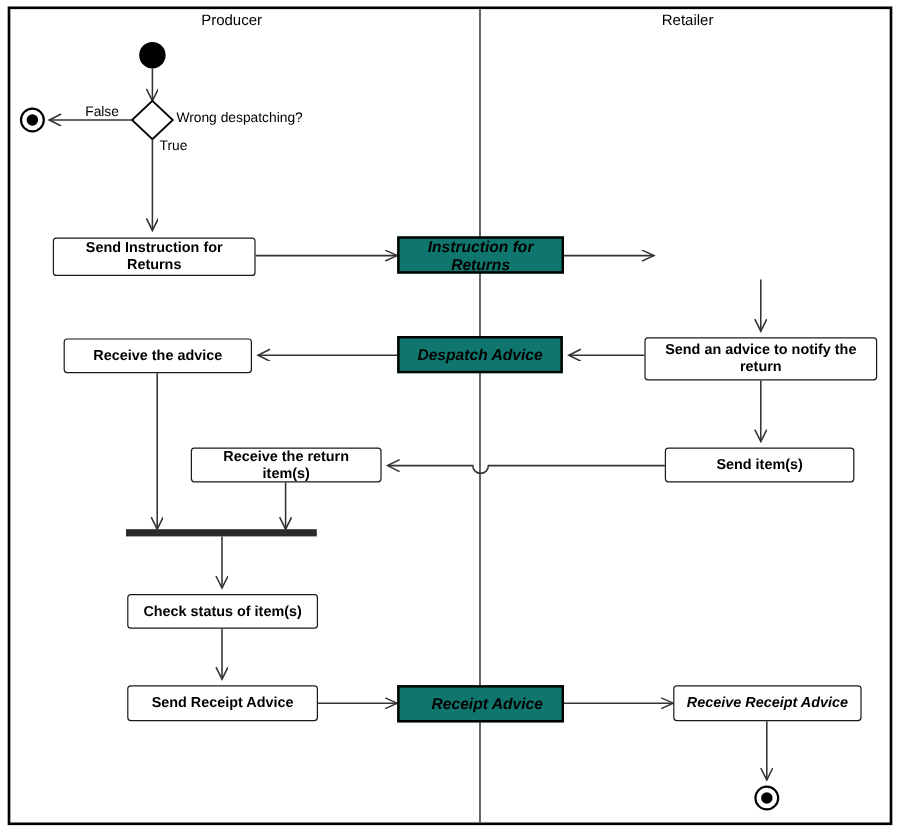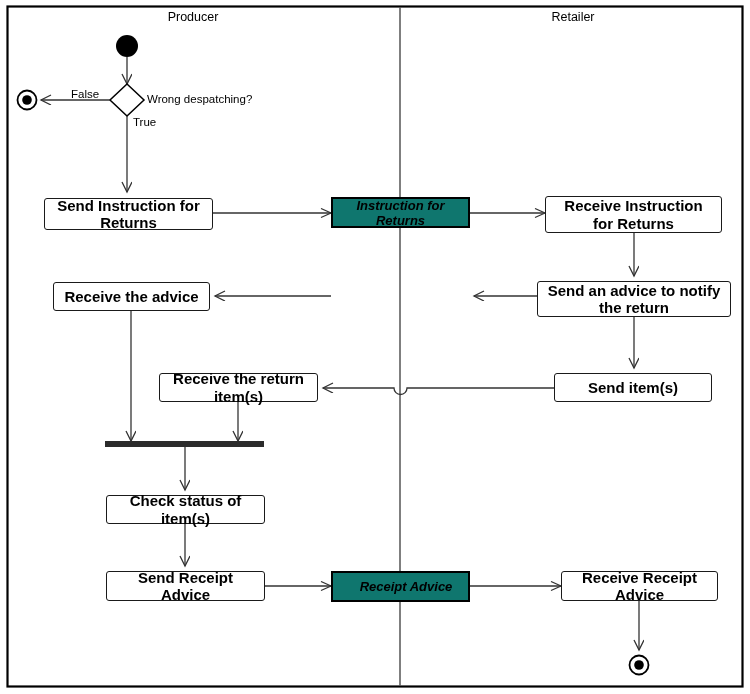--- a/index.html
+++ b/index.html
@@ -38,21 +38,21 @@
     display: flex;
     align-items: center;
     justify-content: center;
     text-align: center;
     color: #000;
   }
   .action {
     border: 1.6px solid #1a1a1a;
     border-radius: 3px;
     background: #fff;
-    font-size: 15px;
+    font-size: 12px;
     font-weight: bold;
     line-height: 1.15;
     padding: 2px 8px;
   }
   .object-node {
     border: 2.2px solid #000;
     background: #0f766e;
     font-size: 13px;
     font-weight: bold;
     font-style: italic;
@@ -135,32 +135,32 @@
   </svg>
 
   <div class="edge-label" style="left:71px; top:88px;">False</div>
   <div class="edge-label" style="left:133px; top:116px;">True</div>
   <div class="edge-label" style="left:147px; top:93px;">Wrong despatching?</div>
 
   <div class="node action" style="left:44px; top:198px; width:169px; height:32px;">Send Instruction for Returns</div>
 
   <div class="node object-node" style="left:331px; top:197px; width:139px; height:31px;">Instruction for Returns</div>
 
-  <div class="node action" style="left:545px; top:196px; width:177px; height:37px;">Receive Instruction for Returns</div>
 
   <div class="node action" style="left:53px; top:282px; width:157px; height:29px;">Receive the advice</div>
 
+  <div class="node object-node" style="left:331px; top:280px; width:138px; height:31px;">Despatch Advice</div>
 
   <div class="node action" style="left:537px; top:281px; width:194px; height:36px;">Send an advice to notify the return</div>
 
   <div class="node action" style="left:159px; top:373px; width:159px; height:29px;">Receive the return item(s)</div>
 
   <div class="node action" style="left:554px; top:373px; width:158px; height:29px;">Send item(s)</div>
 
   <div class="node action" style="left:106px; top:495px; width:159px; height:29px;">Check status of item(s)</div>
 
   <div class="node action" style="left:106px; top:571px; width:159px; height:30px;">Send Receipt Advice</div>
 
   <div class="node object-node" style="left:331px; top:571px; width:139px; height:31px;padding-left:17px;">Receipt Advice</div>
 
-  <div class="node action" style="left:561px; top:571px; width:157px; height:30px;">Receive Receipt Advice</div>
+  <div class="node action" style="left:561px; top:571px; width:157px; height:30px;font-style:italic;">Receive Receipt Advice</div>
 
 </div>
 
 </body></html>

